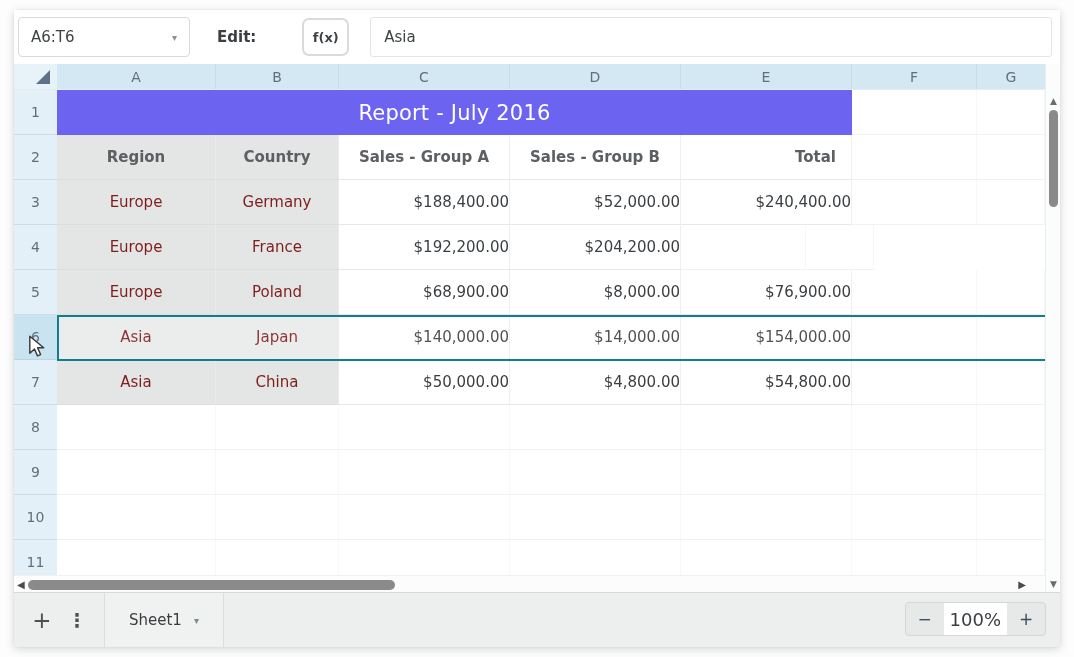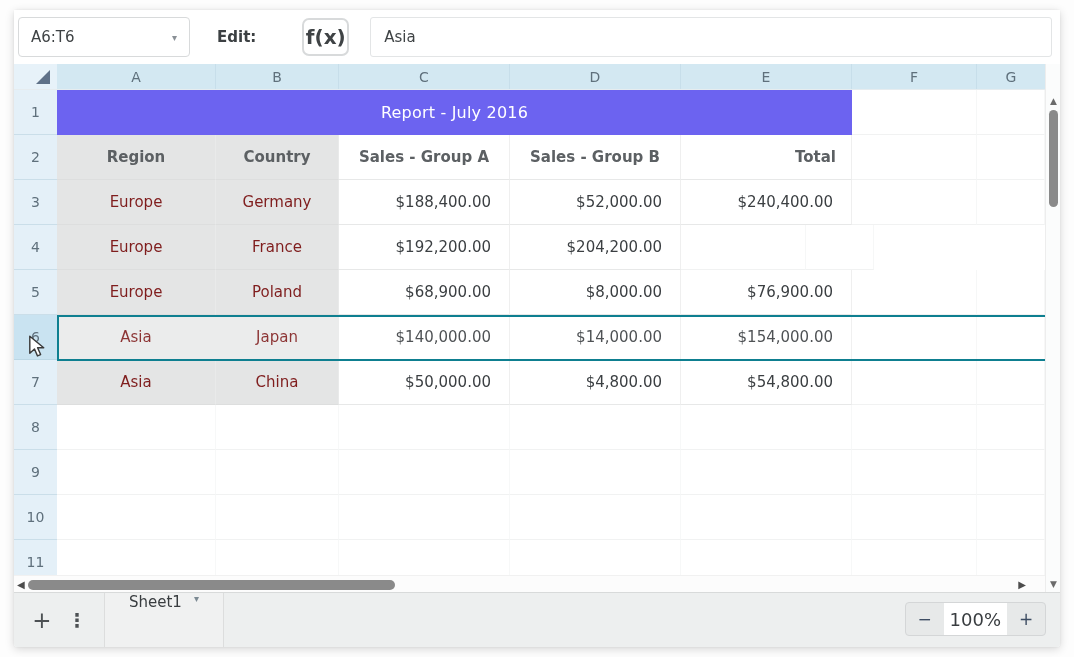--- a/index.html
+++ b/index.html
@@ -10,21 +10,21 @@
 
   
   .formula-bar { height:54px; display:flex; align-items:center; padding:0 4px 0 4px; background:#fff; }
   .name-box { width:172px; height:40px; border:1px solid #d8dadb; border-radius:4px; background:#fff;
               display:flex; align-items:center; justify-content:space-between; padding:0 12px;
               font-size:15px; color:#3f4345; cursor:default; }
   .name-caret { font-size:10px; color:#8a9096; }
   .edit-label { margin-left:27px; font-weight:bold; color:#3c4043; font-size:15px; }
   .fx-button { margin-left:46px; width:47px; height:38px; border:2px solid #d8dadb; border-radius:7px;
                display:flex; align-items:center; justify-content:center; background:#fff;
-               font-weight:bold; color:#3f4345; font-size:20px; cursor:pointer; }
+               font-weight:bold; color:#3f4345; font-size:13px; cursor:pointer; }
   .formula-input { flex:1; margin-left:21px; margin-right:4px; height:40px; border:1px solid #e3e5e6;
                    border-radius:3px; padding:0 13px; font-size:15px; color:#3f4345;
                    font-family:"DejaVu Sans","Liberation Sans",sans-serif; outline:none; background:#fff; }
 
   
   .col-headers { display:flex; height:26px; width:1031px; background:#d3e8f2; border-bottom:1px solid #e6ecef; }
   .corner-cell { width:43px; height:100%; background:#e7f2f9; position:relative; }
   .select-all-tri { position:absolute; right:7px; bottom:5px; width:0; height:0;
                     border-bottom:14px solid #5f7188; border-left:14px solid transparent; }
   .col-h { display:flex; align-items:center; justify-content:center; font-size:14px; color:#5f707c;
@@ -33,29 +33,29 @@
 
   
   .grid-body { position:relative; width:1031px; height:485px; overflow:hidden; background:#fff; }
   .g-row { display:flex; height:45px; width:1031px; }
   .rh { width:43px; background:#e4f0f8; border-bottom:1px solid rgba(170,200,216,0.45);
         display:flex; align-items:center; justify-content:center; font-size:14px; color:#5f707c; }
   .rh-sel { background:#c9e3f1; }
   .cell { display:flex; align-items:center; height:100%;
           border-bottom:1px solid #e7e8e8; border-right:1px solid #efefef; }
   .banner { width:795px; background:#6c63f0; border:none; justify-content:center;
-            color:#ffffff; font-size:16px; letter-spacing:0.2px; }
+            color:#ffffff; font-size:21px; letter-spacing:0.2px; }
   .gray { background:#e4e5e5; color:#7f1d1d; justify-content:center; font-size:15px;
           border-right:1px solid #e9eaea; border-bottom:1px solid #dddedе; }
   .gray { border-bottom:1px solid #dddede; }
   .gray-lt { background:#e9eaea; }
   .hdr { font-weight:bold; color:#5c6063; font-size:15px; }
   .hdr-c { justify-content:center; }
   .hdr-r { justify-content:flex-end; padding-right:15px; }
-  .num { justify-content:flex-end; padding-right:18px; color:#3b3f42; font-size:15px; }
+  .num { justify-content:flex-end; color:#3b3f42; font-size:15px; }
   .empty { border-bottom:1px solid #f1f2f2; border-right:1px solid #f6f7f7; background:#fff; }
   .row-empty .cell { border-bottom:1px solid #f1f2f2; border-right:1px solid #f7f8f8; }
 
   .selection-overlay { position:absolute; left:43px; top:305px; width:988px; height:46px;
                        border:2px solid #0e7f90; border-right:none; background:rgba(255,255,255,0.10);
                        pointer-events:none; z-index:5; }
   .cursor { position:absolute; left:14px; top:325px; z-index:9; }
 
   
   .v-scrollbar { position:absolute; right:0; top:54px; width:15px; height:528px; background:#fbfcfc;
@@ -68,21 +68,21 @@
   .h-left { position:absolute; left:3px; top:3px; font-size:10px; color:#4c4c4c; cursor:pointer; }
   .h-thumb { position:absolute; left:14px; top:4px; width:367px; height:10px; background:#8a8a8a; border-radius:5px; cursor:pointer; }
   .h-right { position:absolute; right:19px; top:3px; font-size:10px; color:#4c4c4c; cursor:pointer; }
 
   
   .sheet-bar { position:absolute; left:0; top:582px; width:1046px; height:55px; background:#edefef;
                border-top:1px solid #d8dada; border-radius:0 0 3px 3px; display:flex; align-items:center; }
   .add-sheet { margin-left:14px; width:28px; text-align:center; font-size:23px; color:#4d5154; cursor:pointer; }
   .sheet-menu { margin-left:9px; width:24px; text-align:center; font-size:19px; color:#4d5154; cursor:pointer; font-weight:bold; }
   .sheet-tab { margin-left:15px; height:100%; border-left:1px solid #dcdddd; border-right:1px solid #dcdddd;
-               background:#f0f1f1; display:flex; gap:12px; padding:0 24px; cursor:pointer; }
+               background:#f0f1f1; display:flex; align-items:center; gap:12px; padding:0 24px; cursor:pointer; }
   .sheet-tab-label { font-size:15px; color:#393d40; }
   .sheet-caret { font-size:10px; color:#7c8a93; }
   .zoom-group { position:absolute; right:14px; top:9px; height:34px; border:1px solid #d4d6d7; border-radius:4px;
                 background:#e7e9e9; display:flex; align-items:center; overflow:hidden; }
   .zoom-btn { width:38px; height:100%; display:flex; align-items:center; justify-content:center;
               color:#3d4d63; font-size:17px; cursor:pointer; }
   .zoom-value { background:#ffffff; height:100%; min-width:50px; display:flex; align-items:center;
                 justify-content:center; font-size:18px; color:#393d40; padding:0 6px; }
 </style>
 </head>

